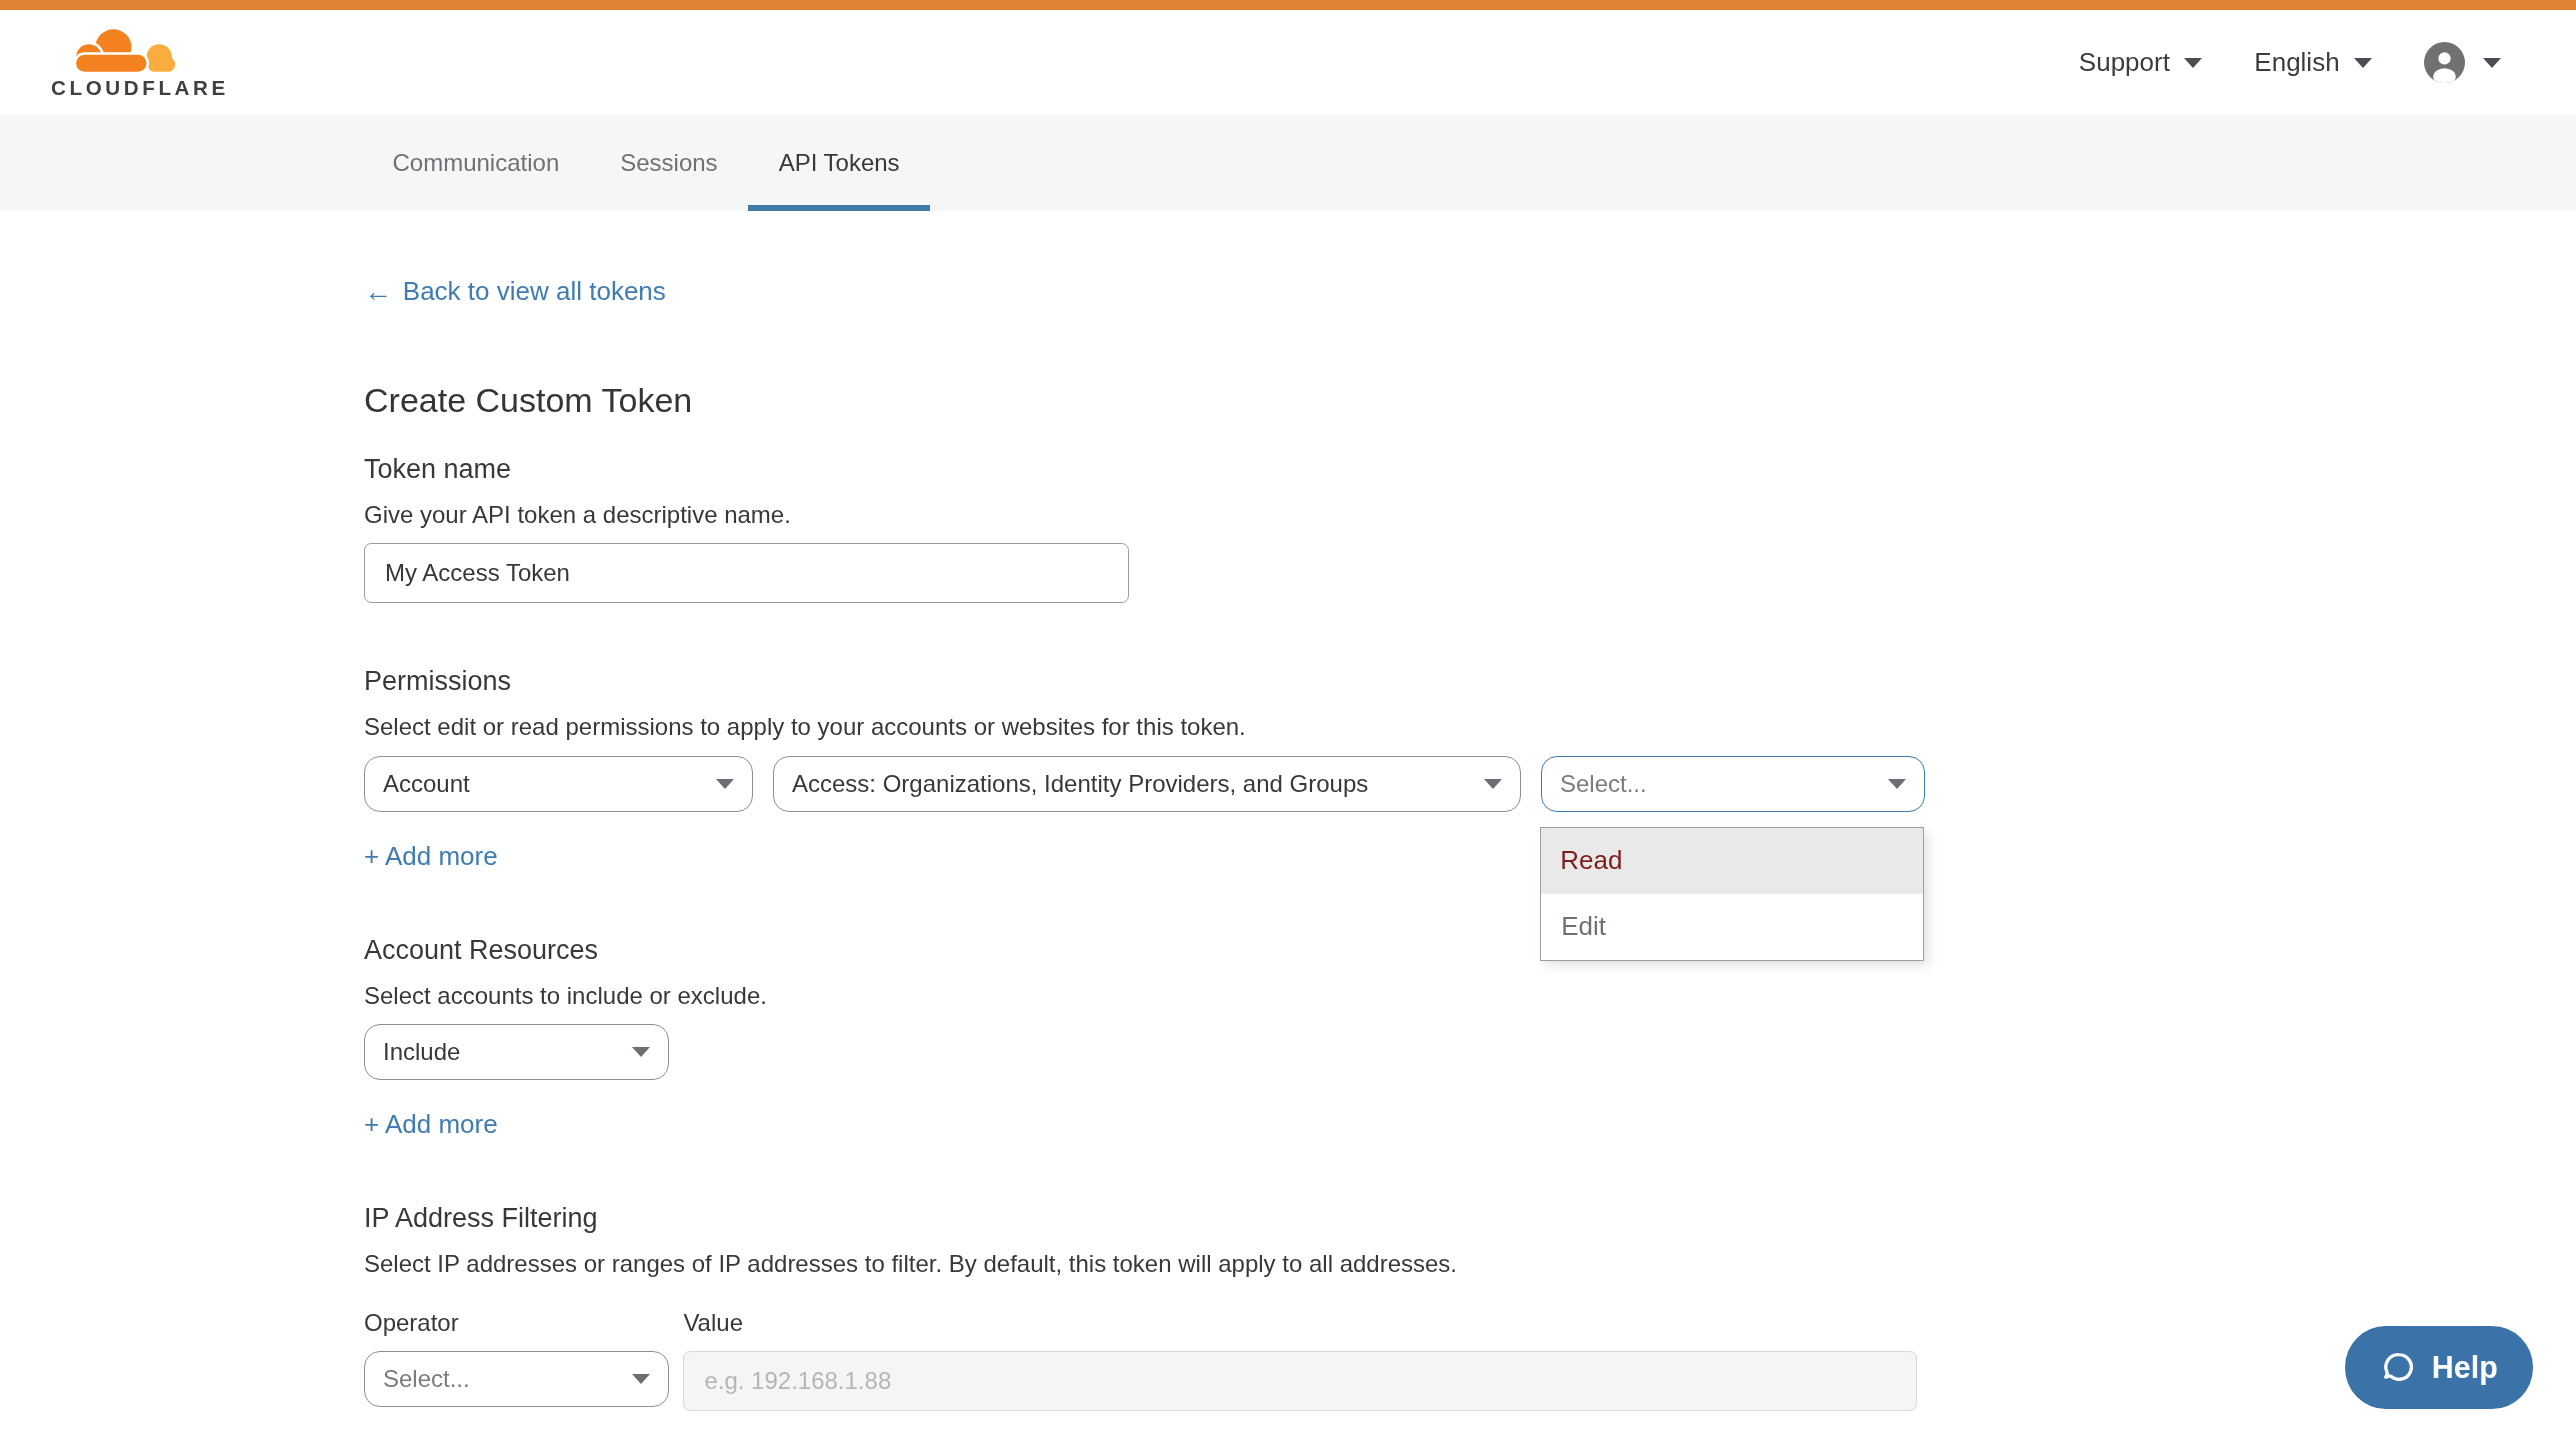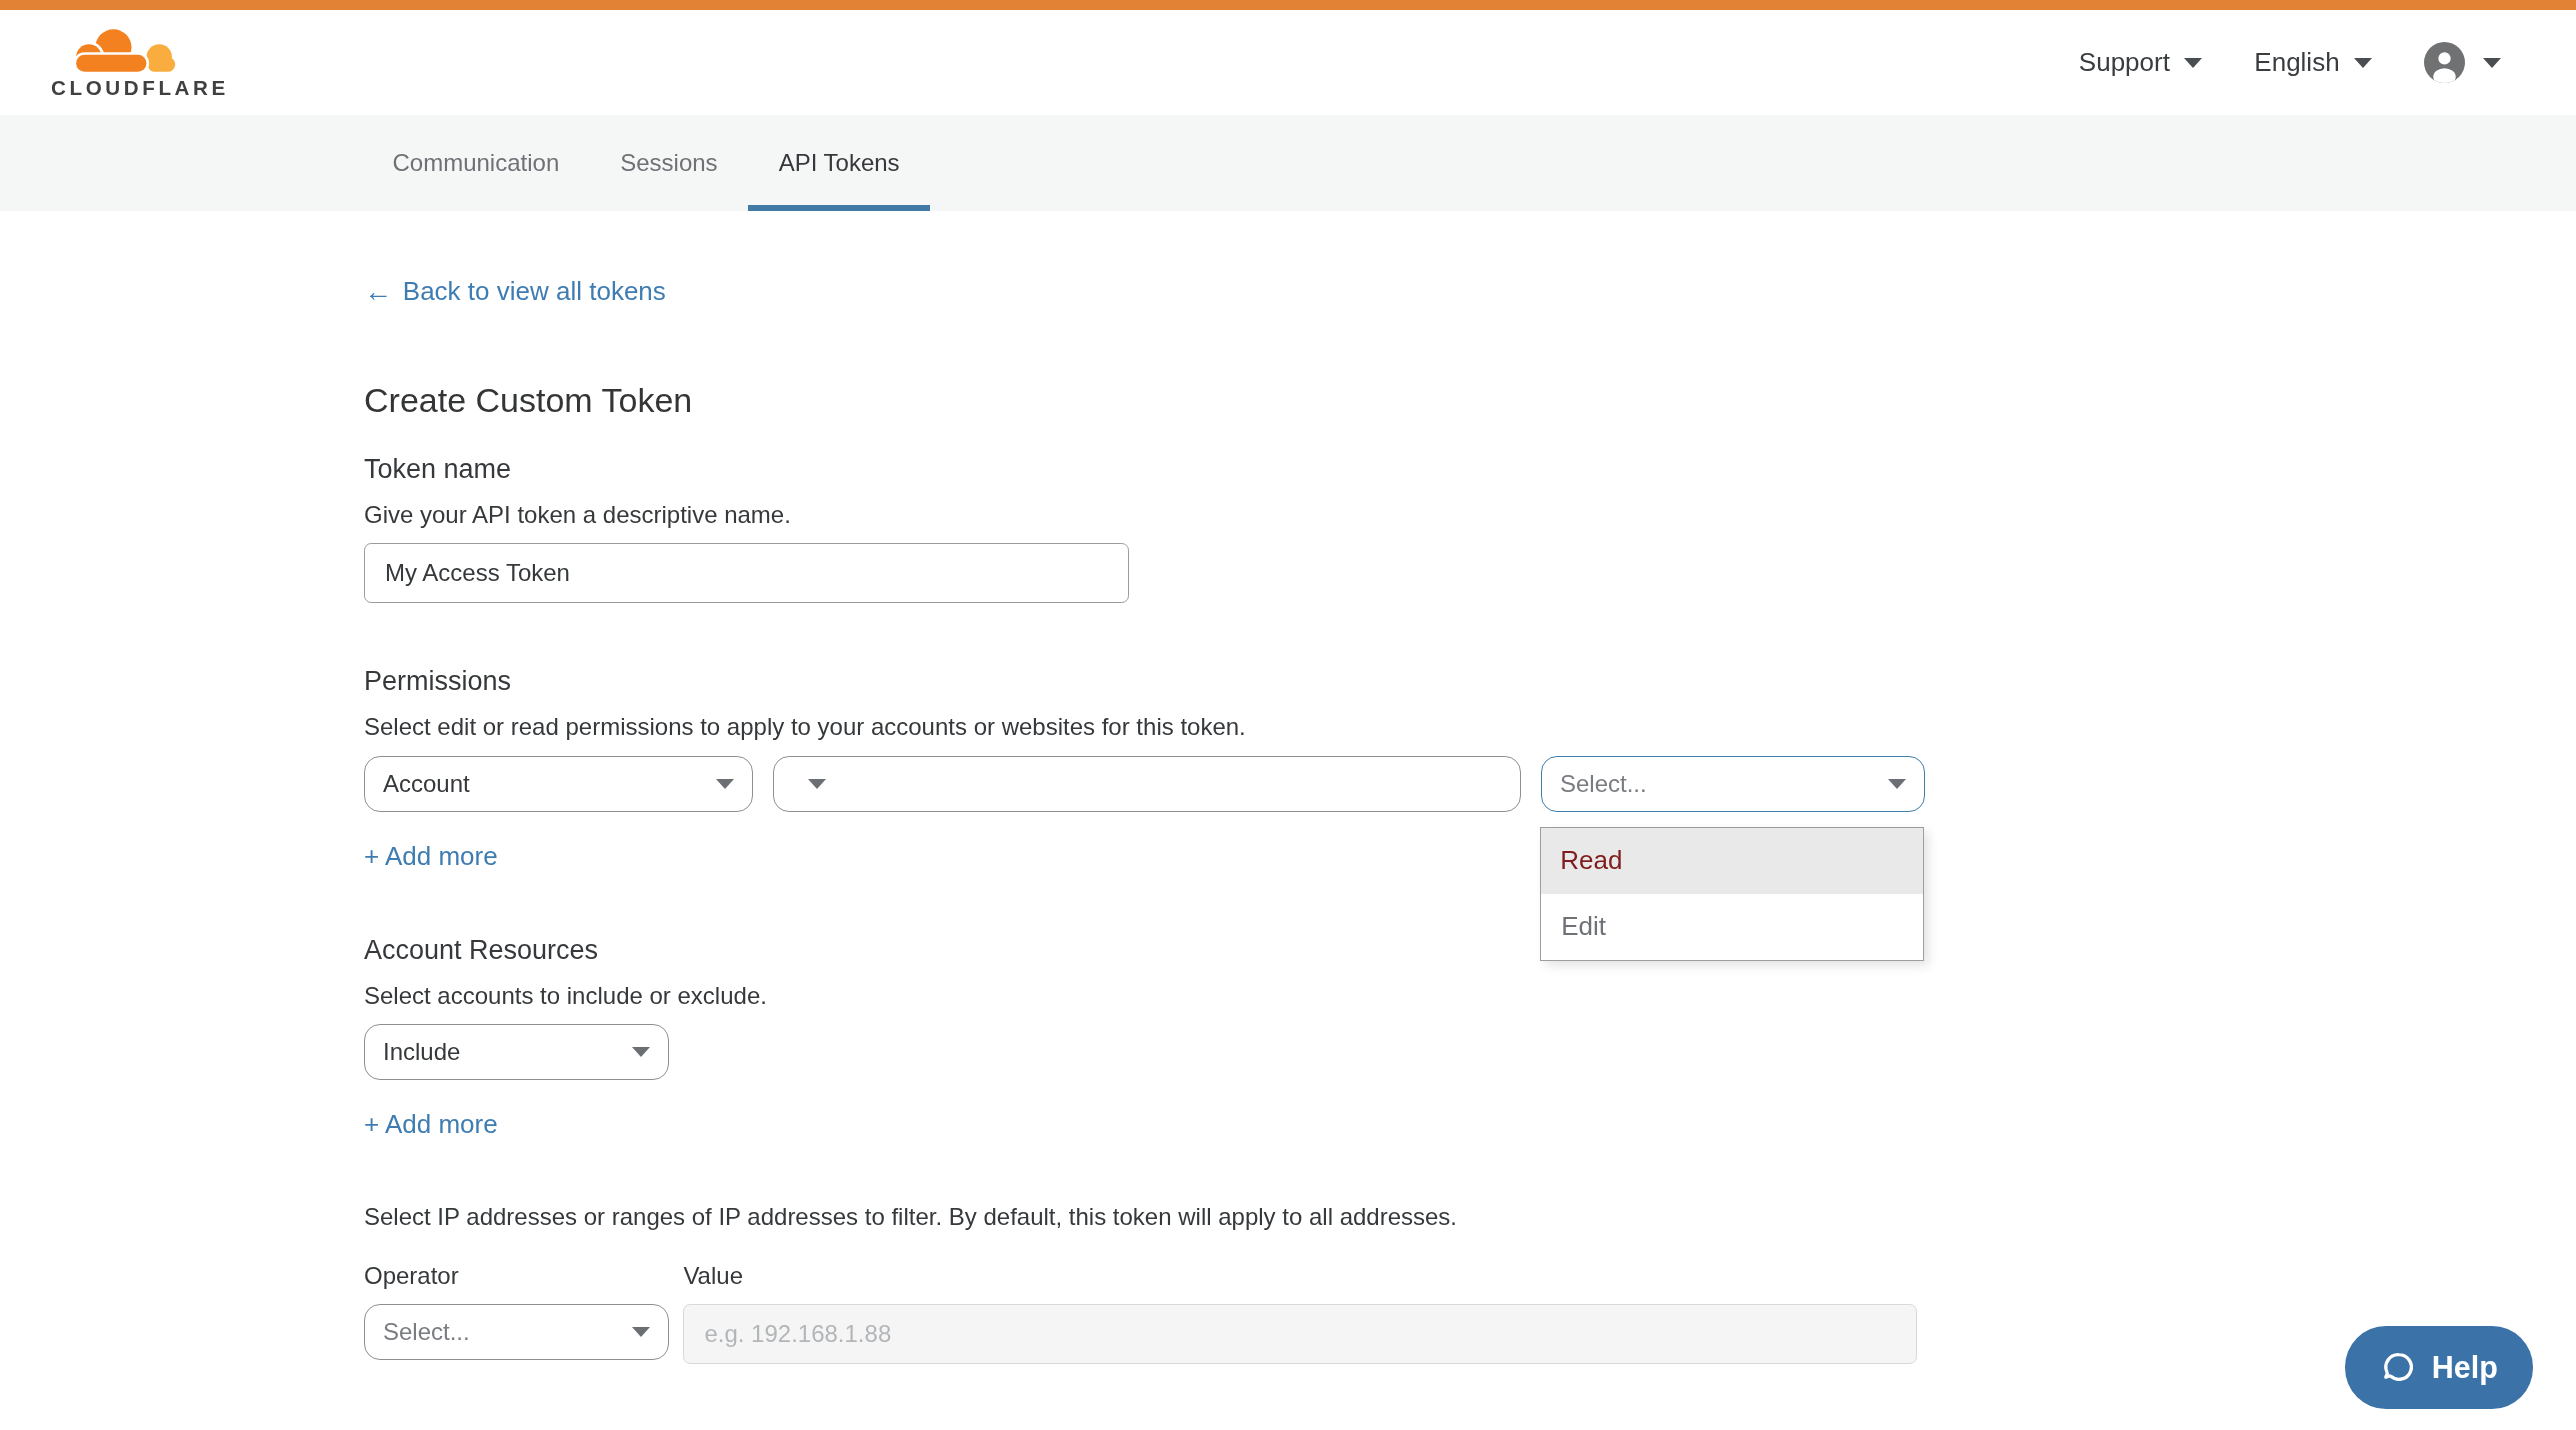--- a/index.html
+++ b/index.html
@@ -213,20 +213,21 @@
   
   <div class="section">
     <h2 class="section-heading">Permissions</h2>
     <div class="section-desc">Select edit or read permissions to apply to your accounts or websites for this token.</div>
     <div class="controls-row">
       <div class="select w-scope">
         <span>Account</span>
         <span class="sel-caret"></span>
       </div>
       <div class="select w-group">
+        <span>Access: Organizations, Identity Providers, and Groups</span>
         <span class="sel-caret"></span>
       </div>
       <div class="select w-access placeholder focused">
         <span>Select...</span>
         <span class="sel-caret"></span>
         <div class="menu">
           <div class="menu-item highlighted">Read</div>
           <div class="menu-item">Edit</div>
         </div>
       </div>
@@ -242,20 +243,21 @@
       <div class="select w-include">
         <span>Include</span>
         <span class="sel-caret"></span>
       </div>
     </div>
     <a class="add-more">+ Add more</a>
   </div>
 
   
   <div class="section">
+    <h2 class="section-heading">IP Address Filtering</h2>
     <div class="section-desc">Select IP addresses or ranges of IP addresses to filter. By default, this token will apply to all addresses.</div>
     <div class="field-labels">
       <div class="field-label fl-operator">Operator</div>
       <div class="field-label fl-value">Value</div>
     </div>
     <div class="controls-row tight">
       <div class="select w-operator placeholder">
         <span>Select...</span>
         <span class="sel-caret"></span>
       </div>

